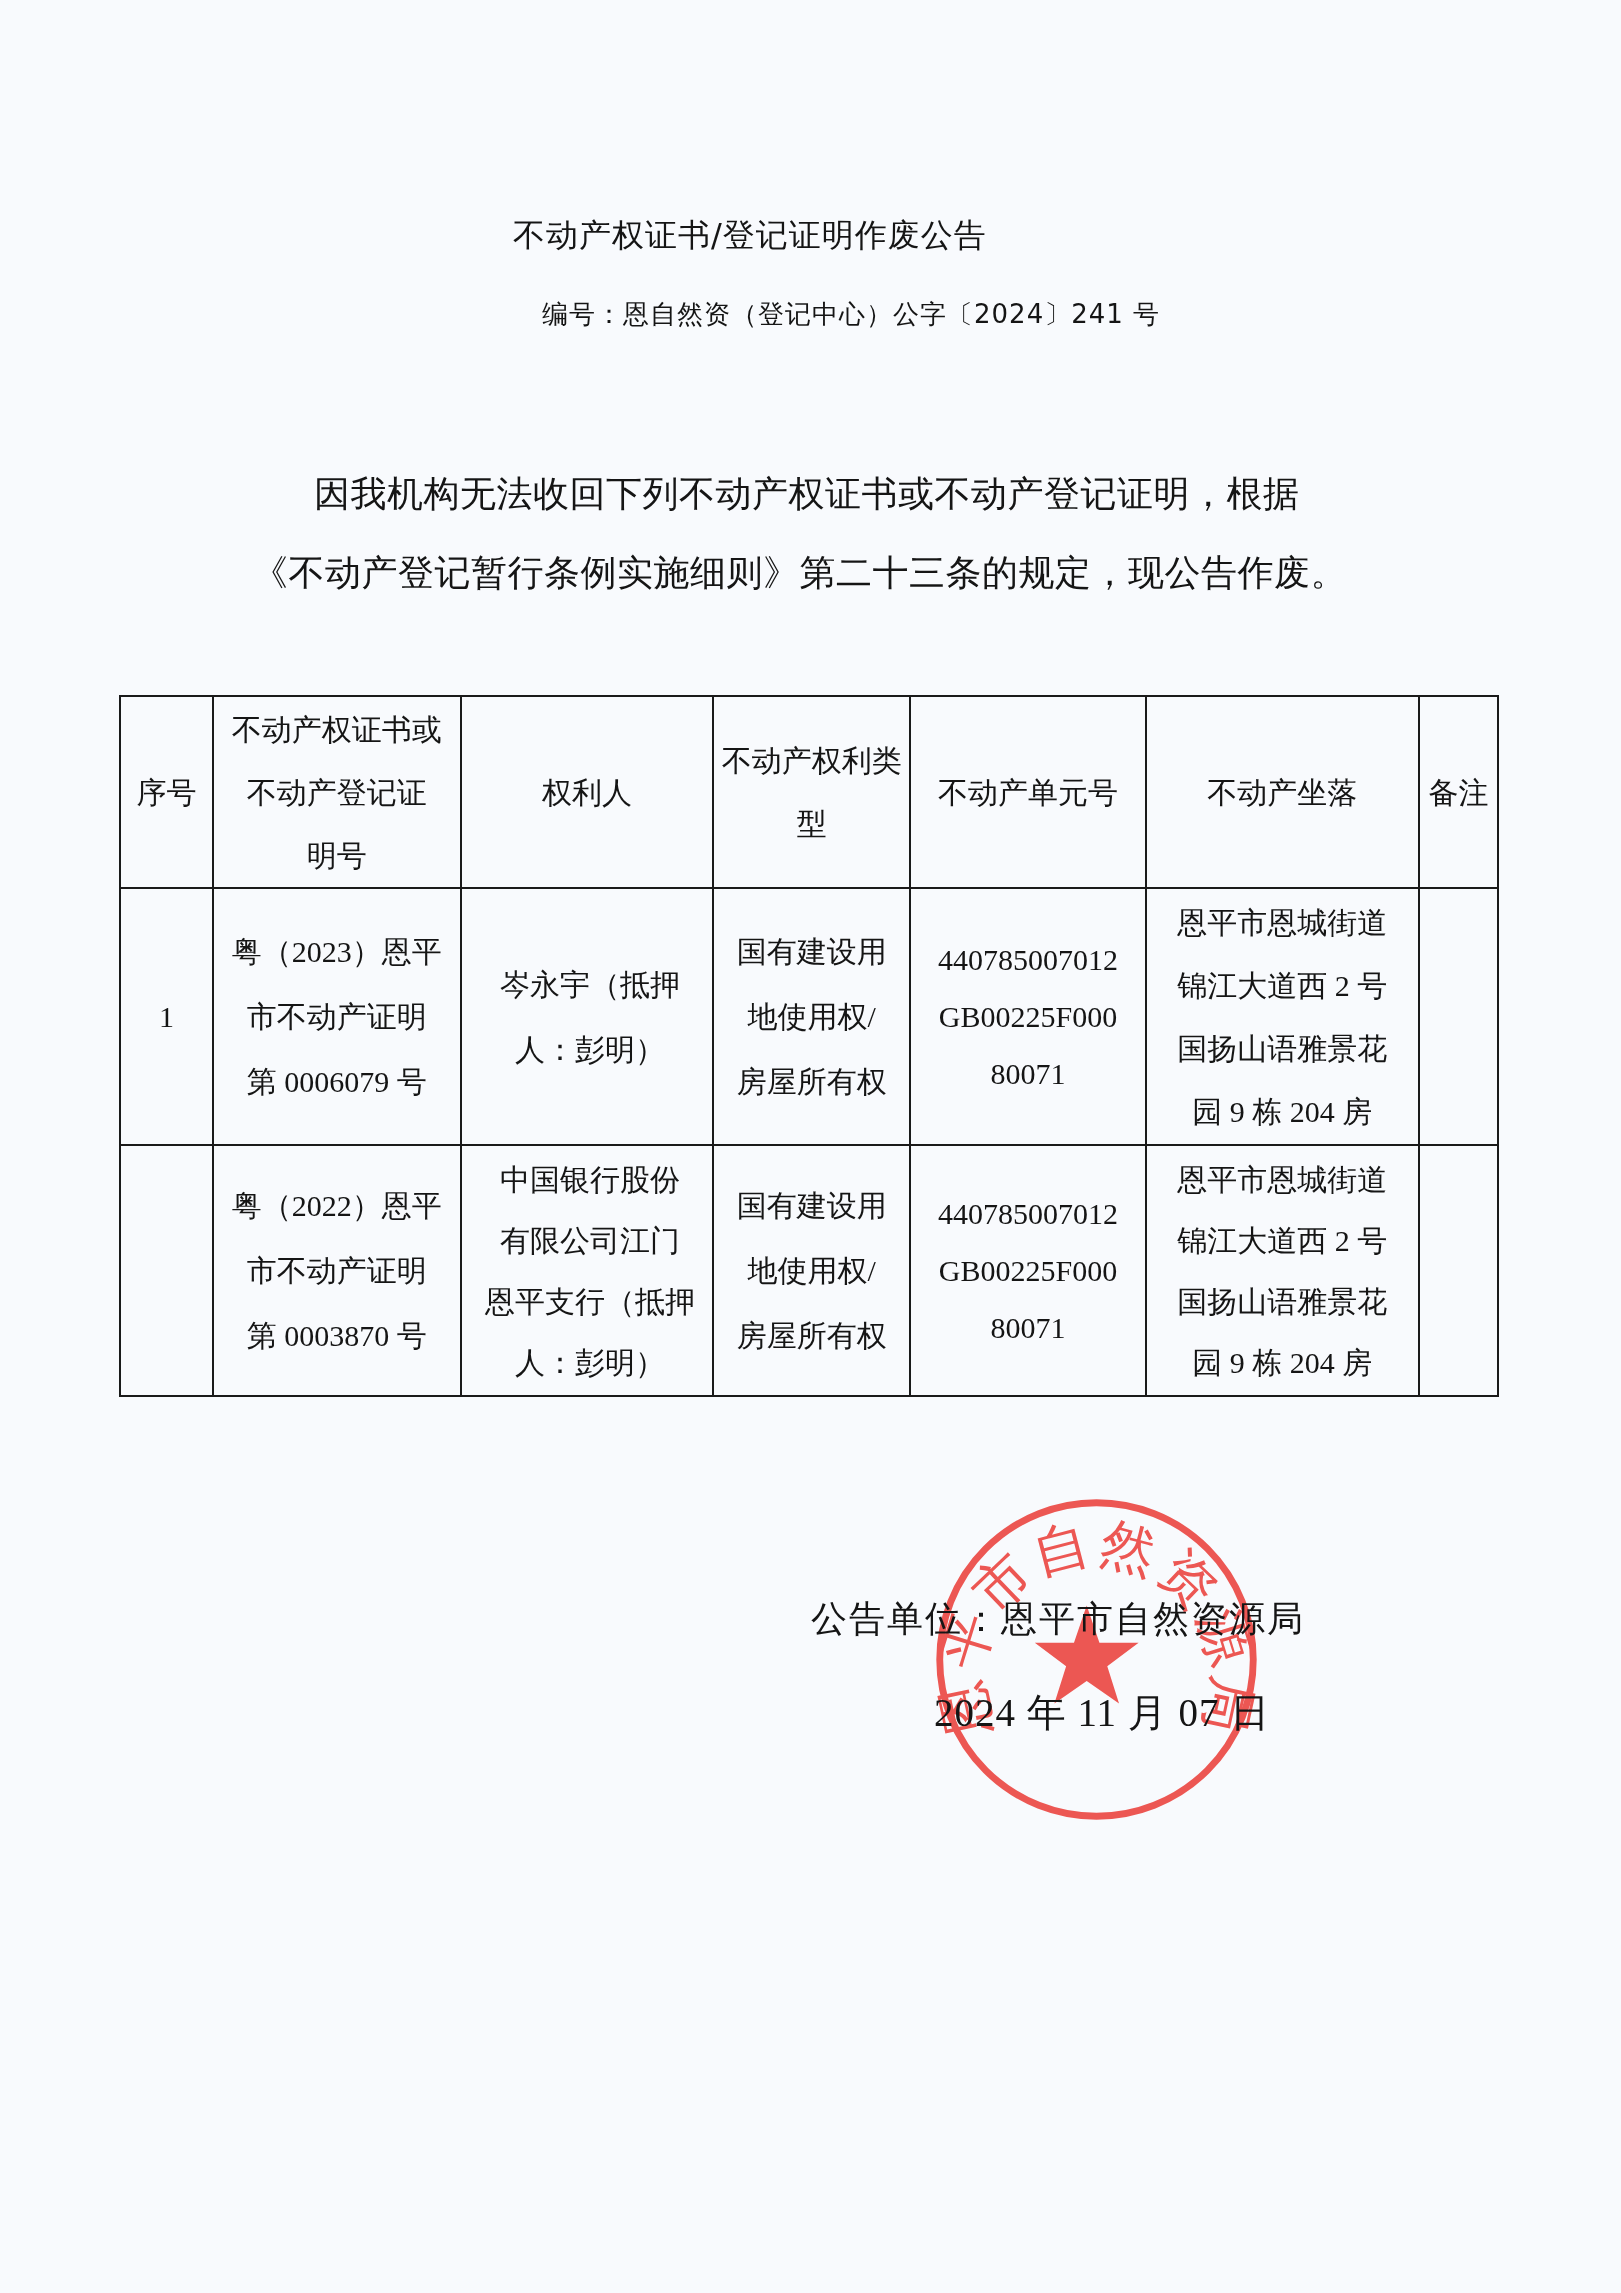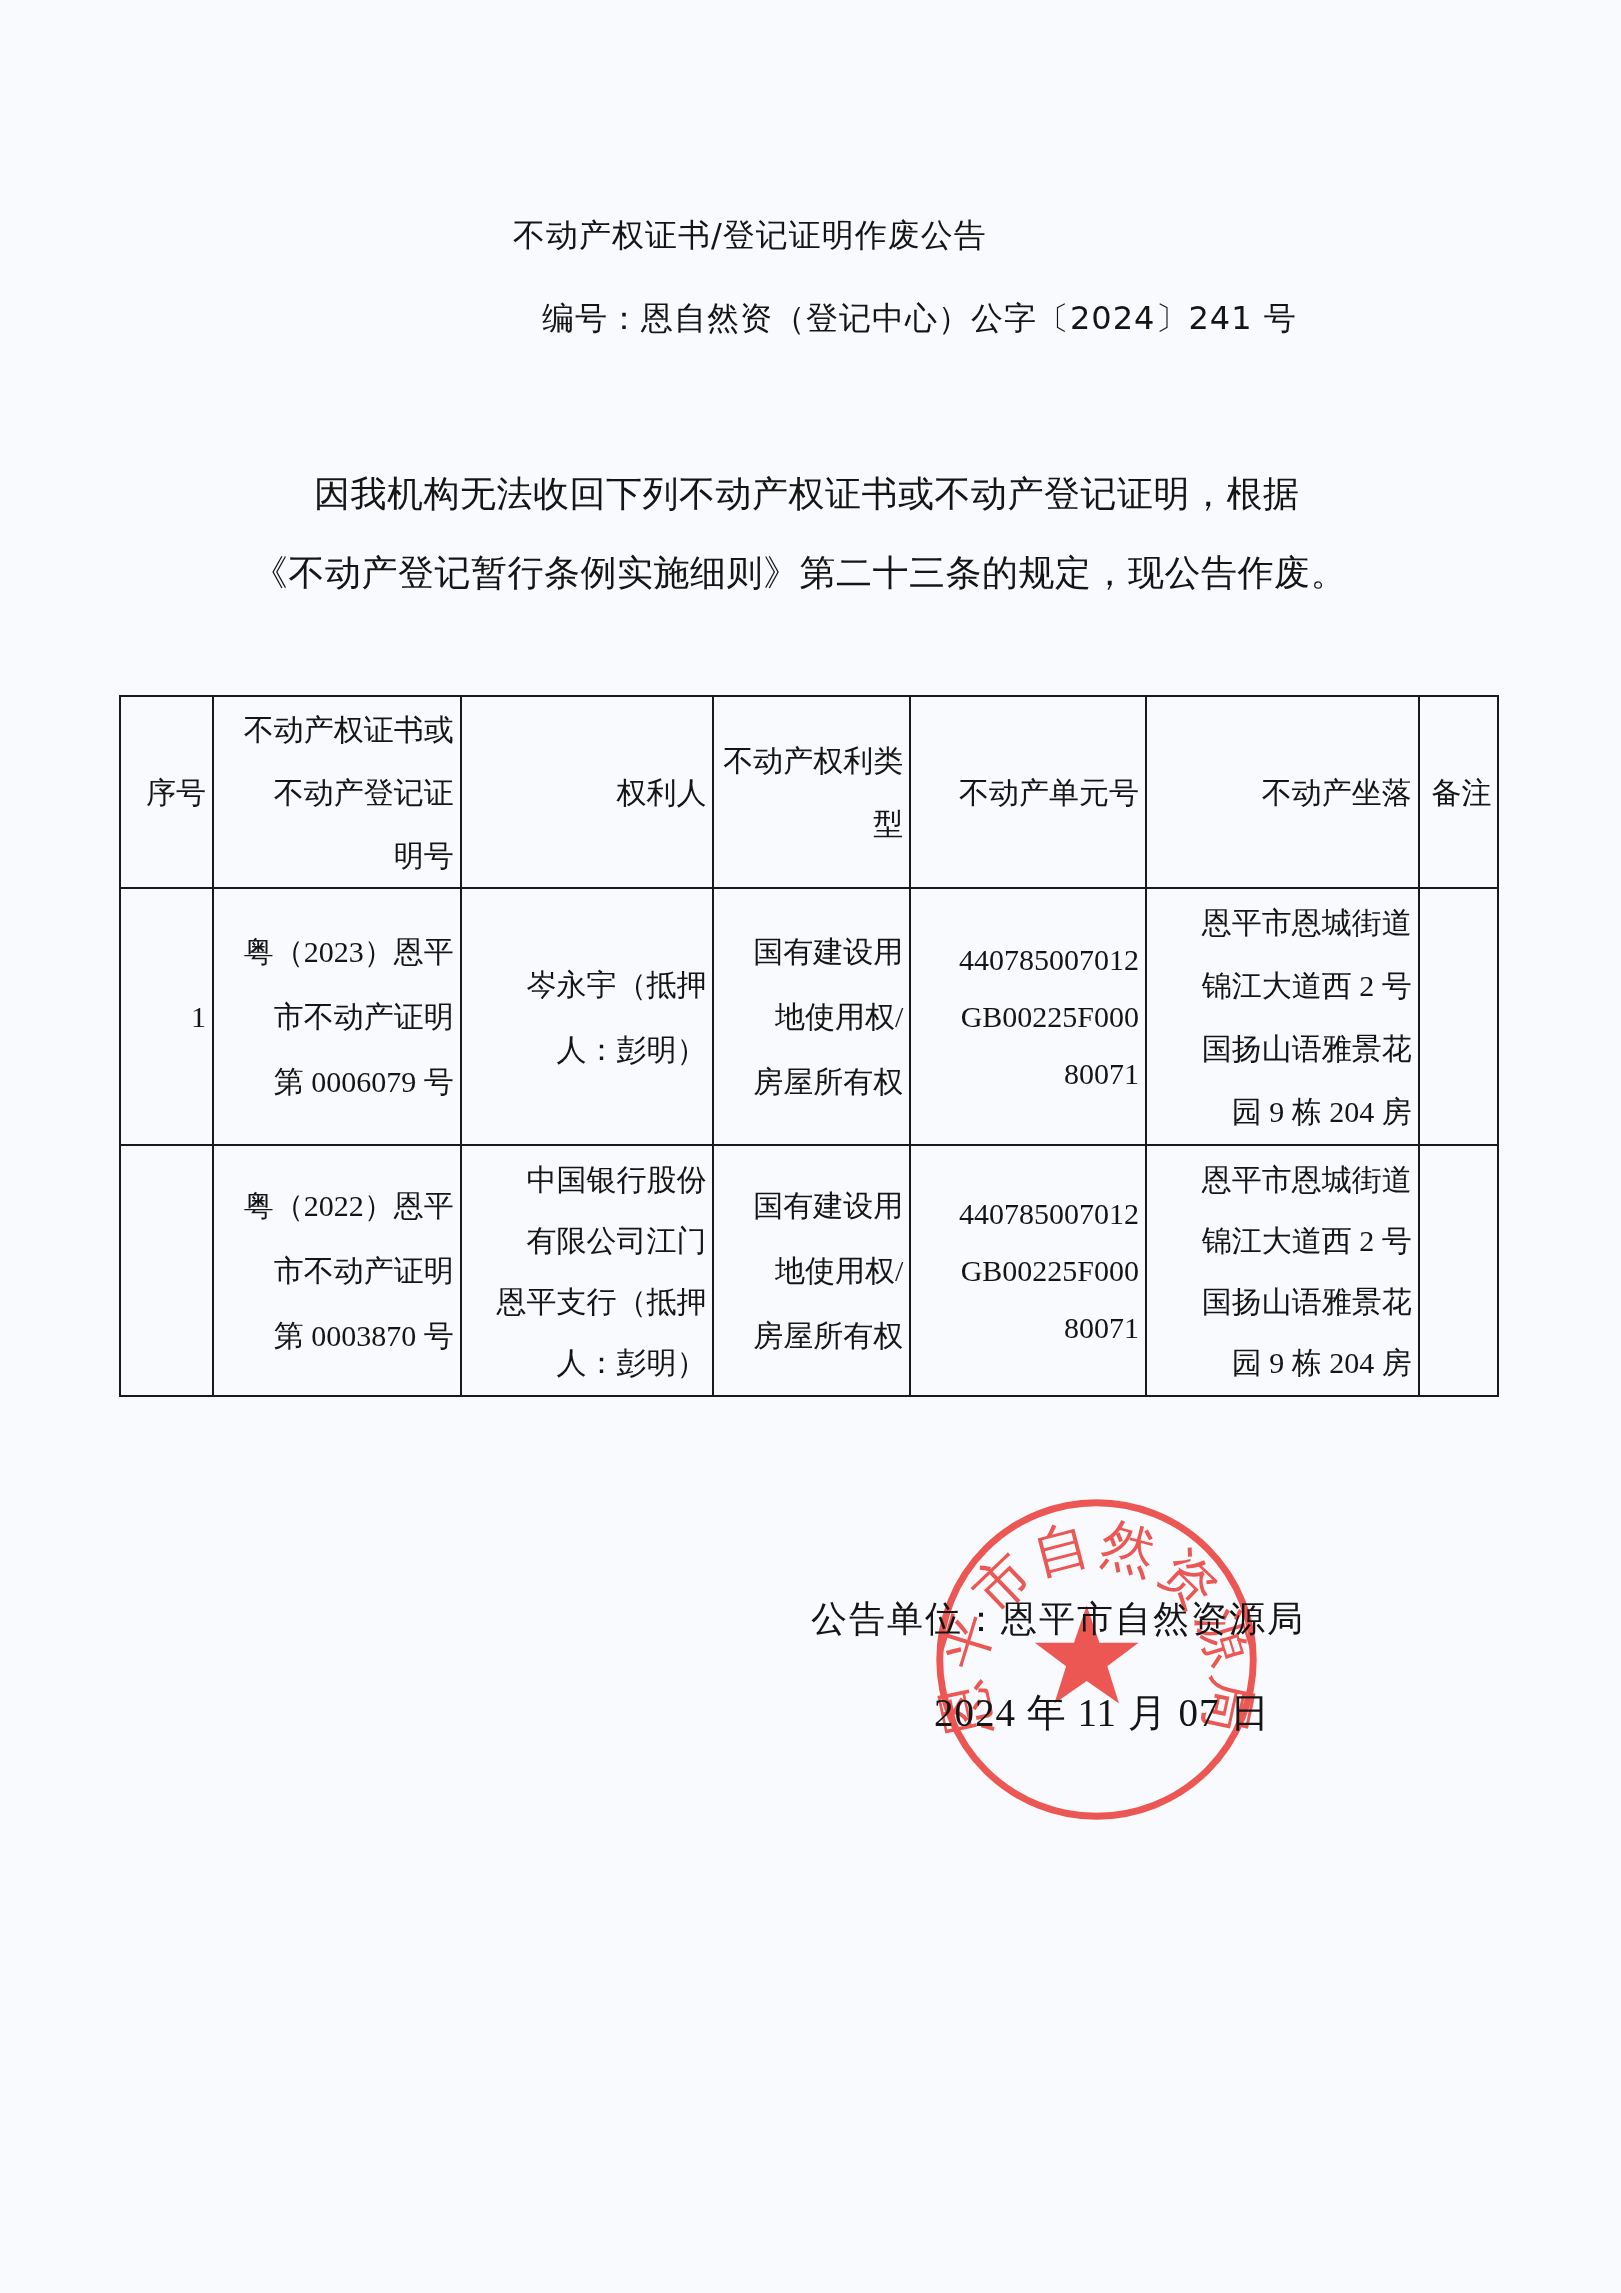--- a/index.html
+++ b/index.html
@@ -12,40 +12,40 @@
   }
   .abs { position: absolute; white-space: nowrap; }
   .title {
     left: 513px; top: 214px;
     font-family: "DejaVu Sans", sans-serif;
     font-size: 32px; letter-spacing: 1px;
   }
   .docno {
     left: 542px; top: 297px;
     font-family: "DejaVu Sans", sans-serif;
-    font-size: 32px; letter-spacing: 1px;
+    font-size: 26px; letter-spacing: 1px;
   }
   .para {
     font-family: "DejaVu Serif", "Liberation Serif", serif;
     font-size: 36px;
   }
   .para1 { left: 314px; top: 470px; letter-spacing: 0.5px; }
   .para2 { left: 252px; top: 549px; letter-spacing: 0.5px; text-align: center; }
 
   table.reg {
     position: absolute;
     left: 119px; top: 695px;
     border-collapse: collapse;
     font-family: "Liberation Serif", "DejaVu Serif", serif;
     font-size: 30px;
     color: #151515;
   }
   table.reg td, table.reg th {
     border: 2px solid #1a1a1a;
-    text-align: right;
+    text-align: center;
     vertical-align: middle;
     font-weight: normal;
     padding: 0 5.9px;
     line-height: 65px;
     white-space: normal;
     word-break: break-all;
   }
   table.reg th { line-height: 63px; }
   .c1 { width: 79px; }
   .c2 { width: 234px; }

